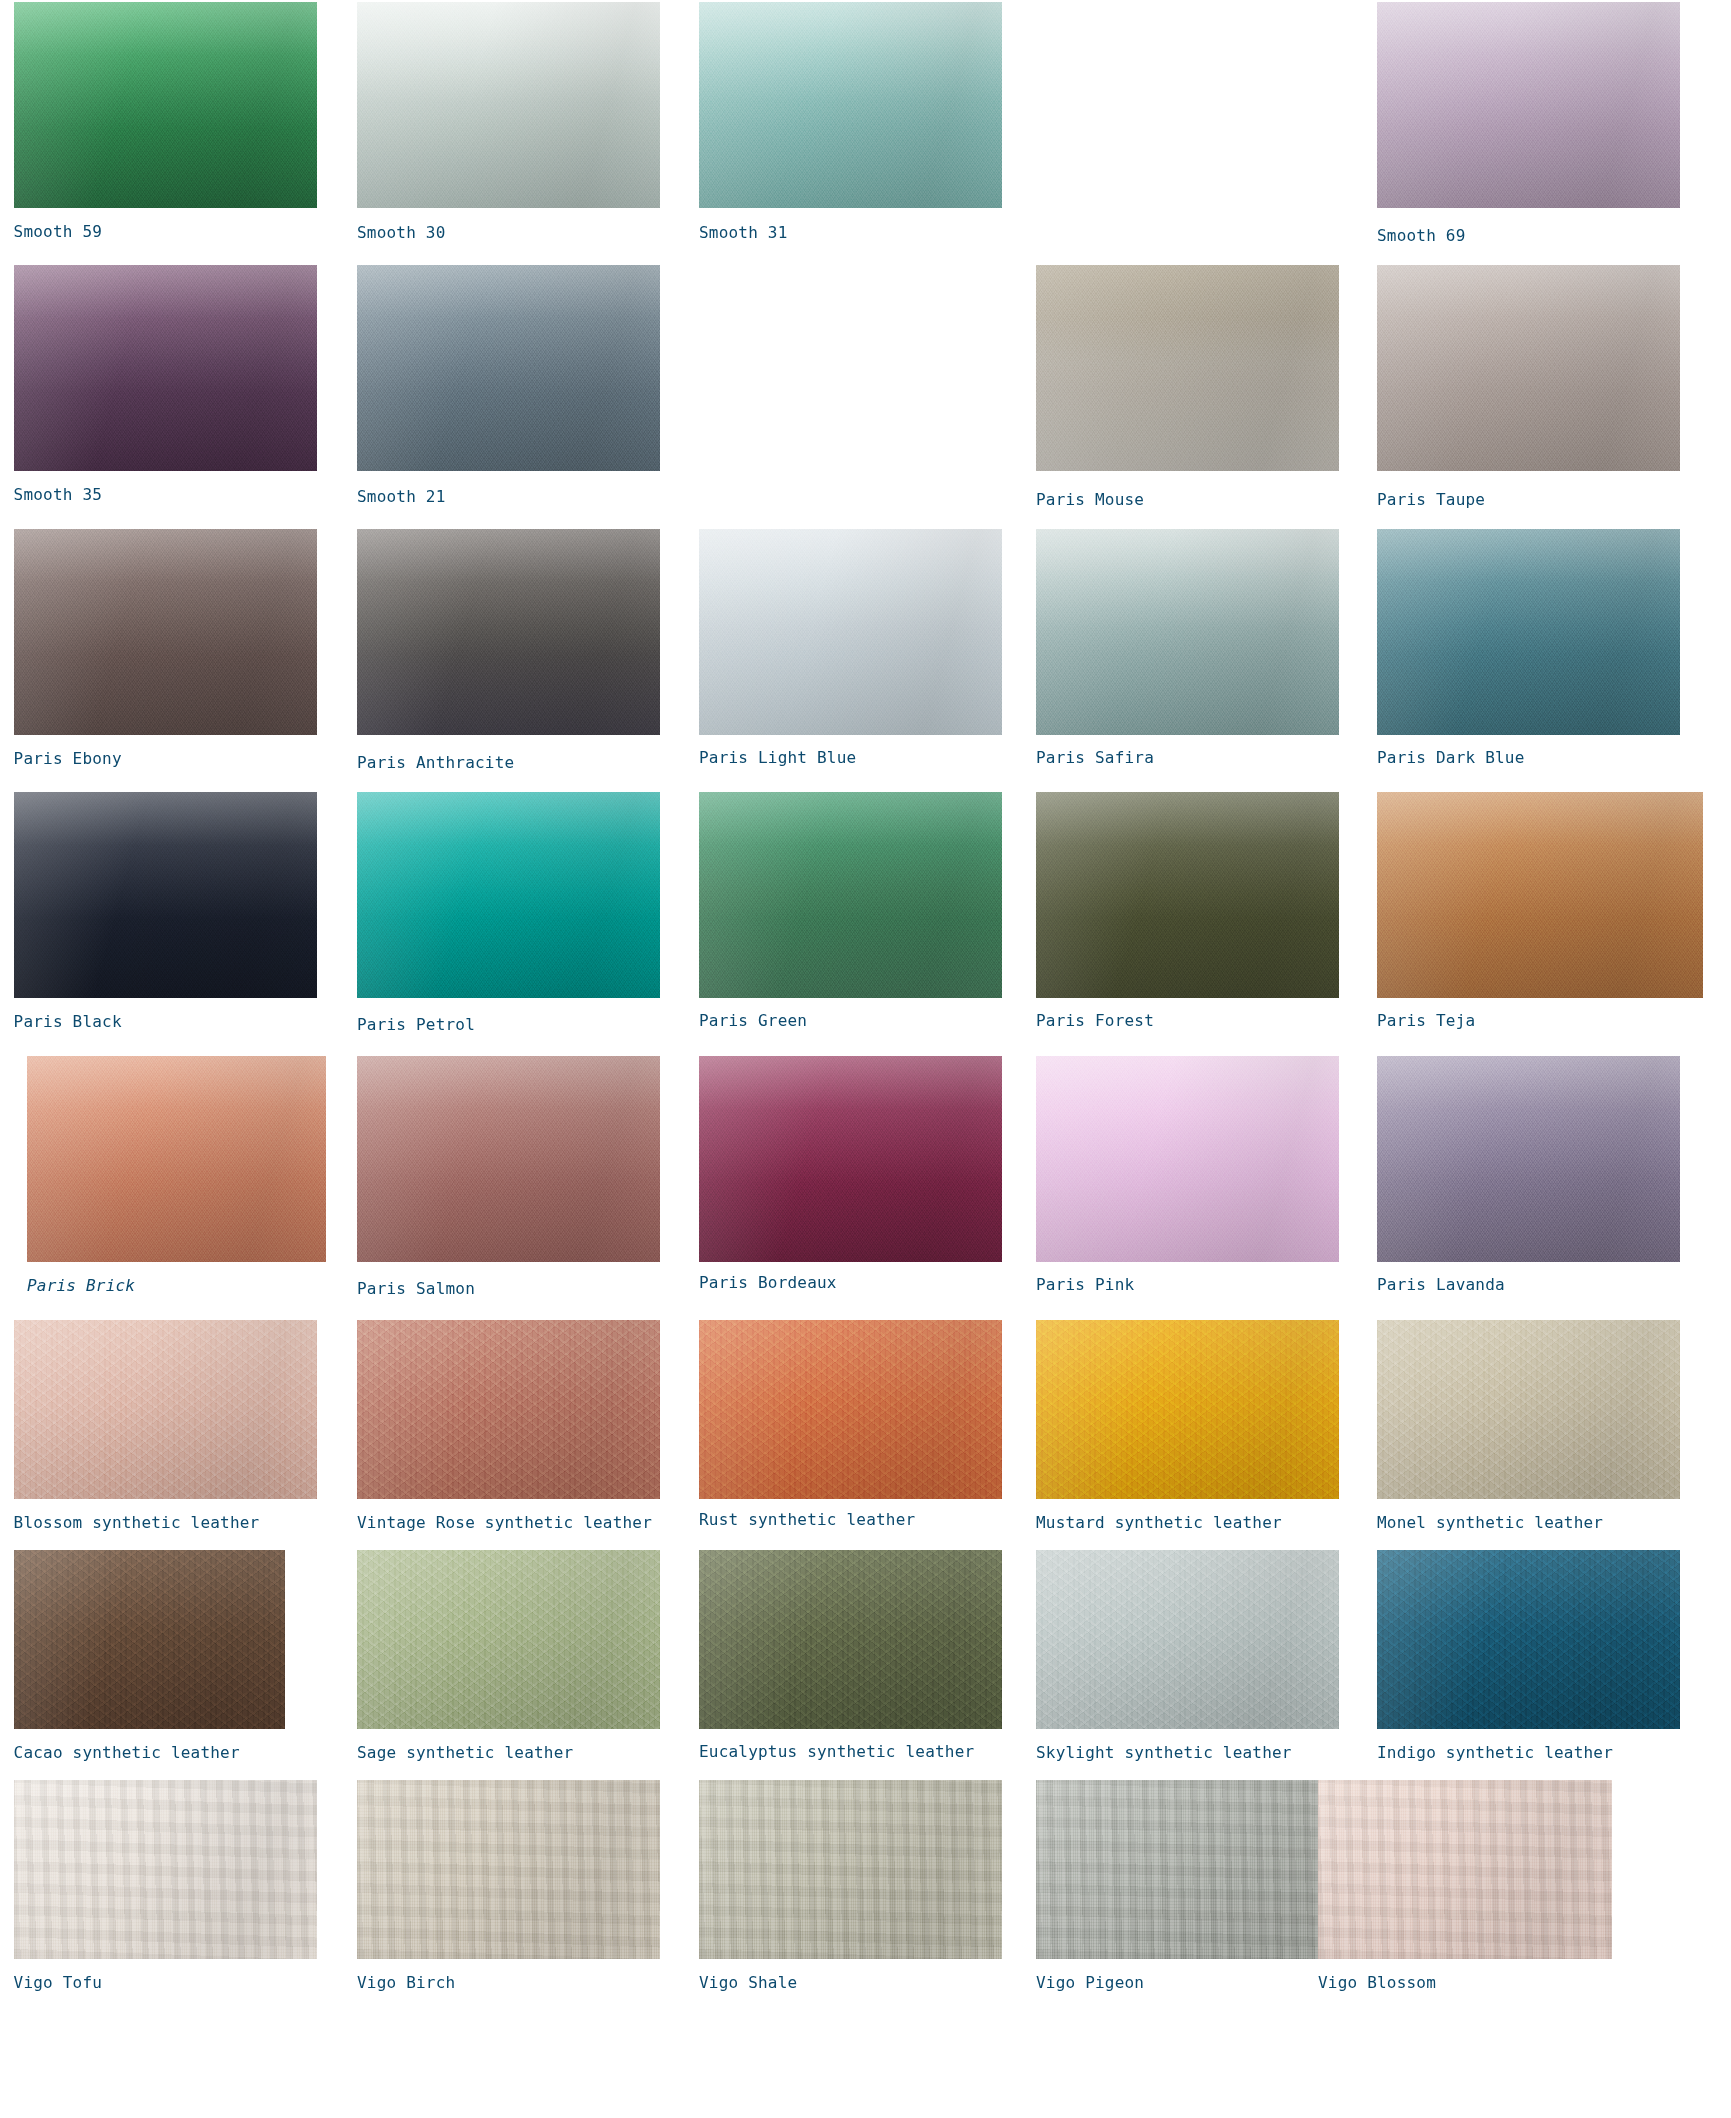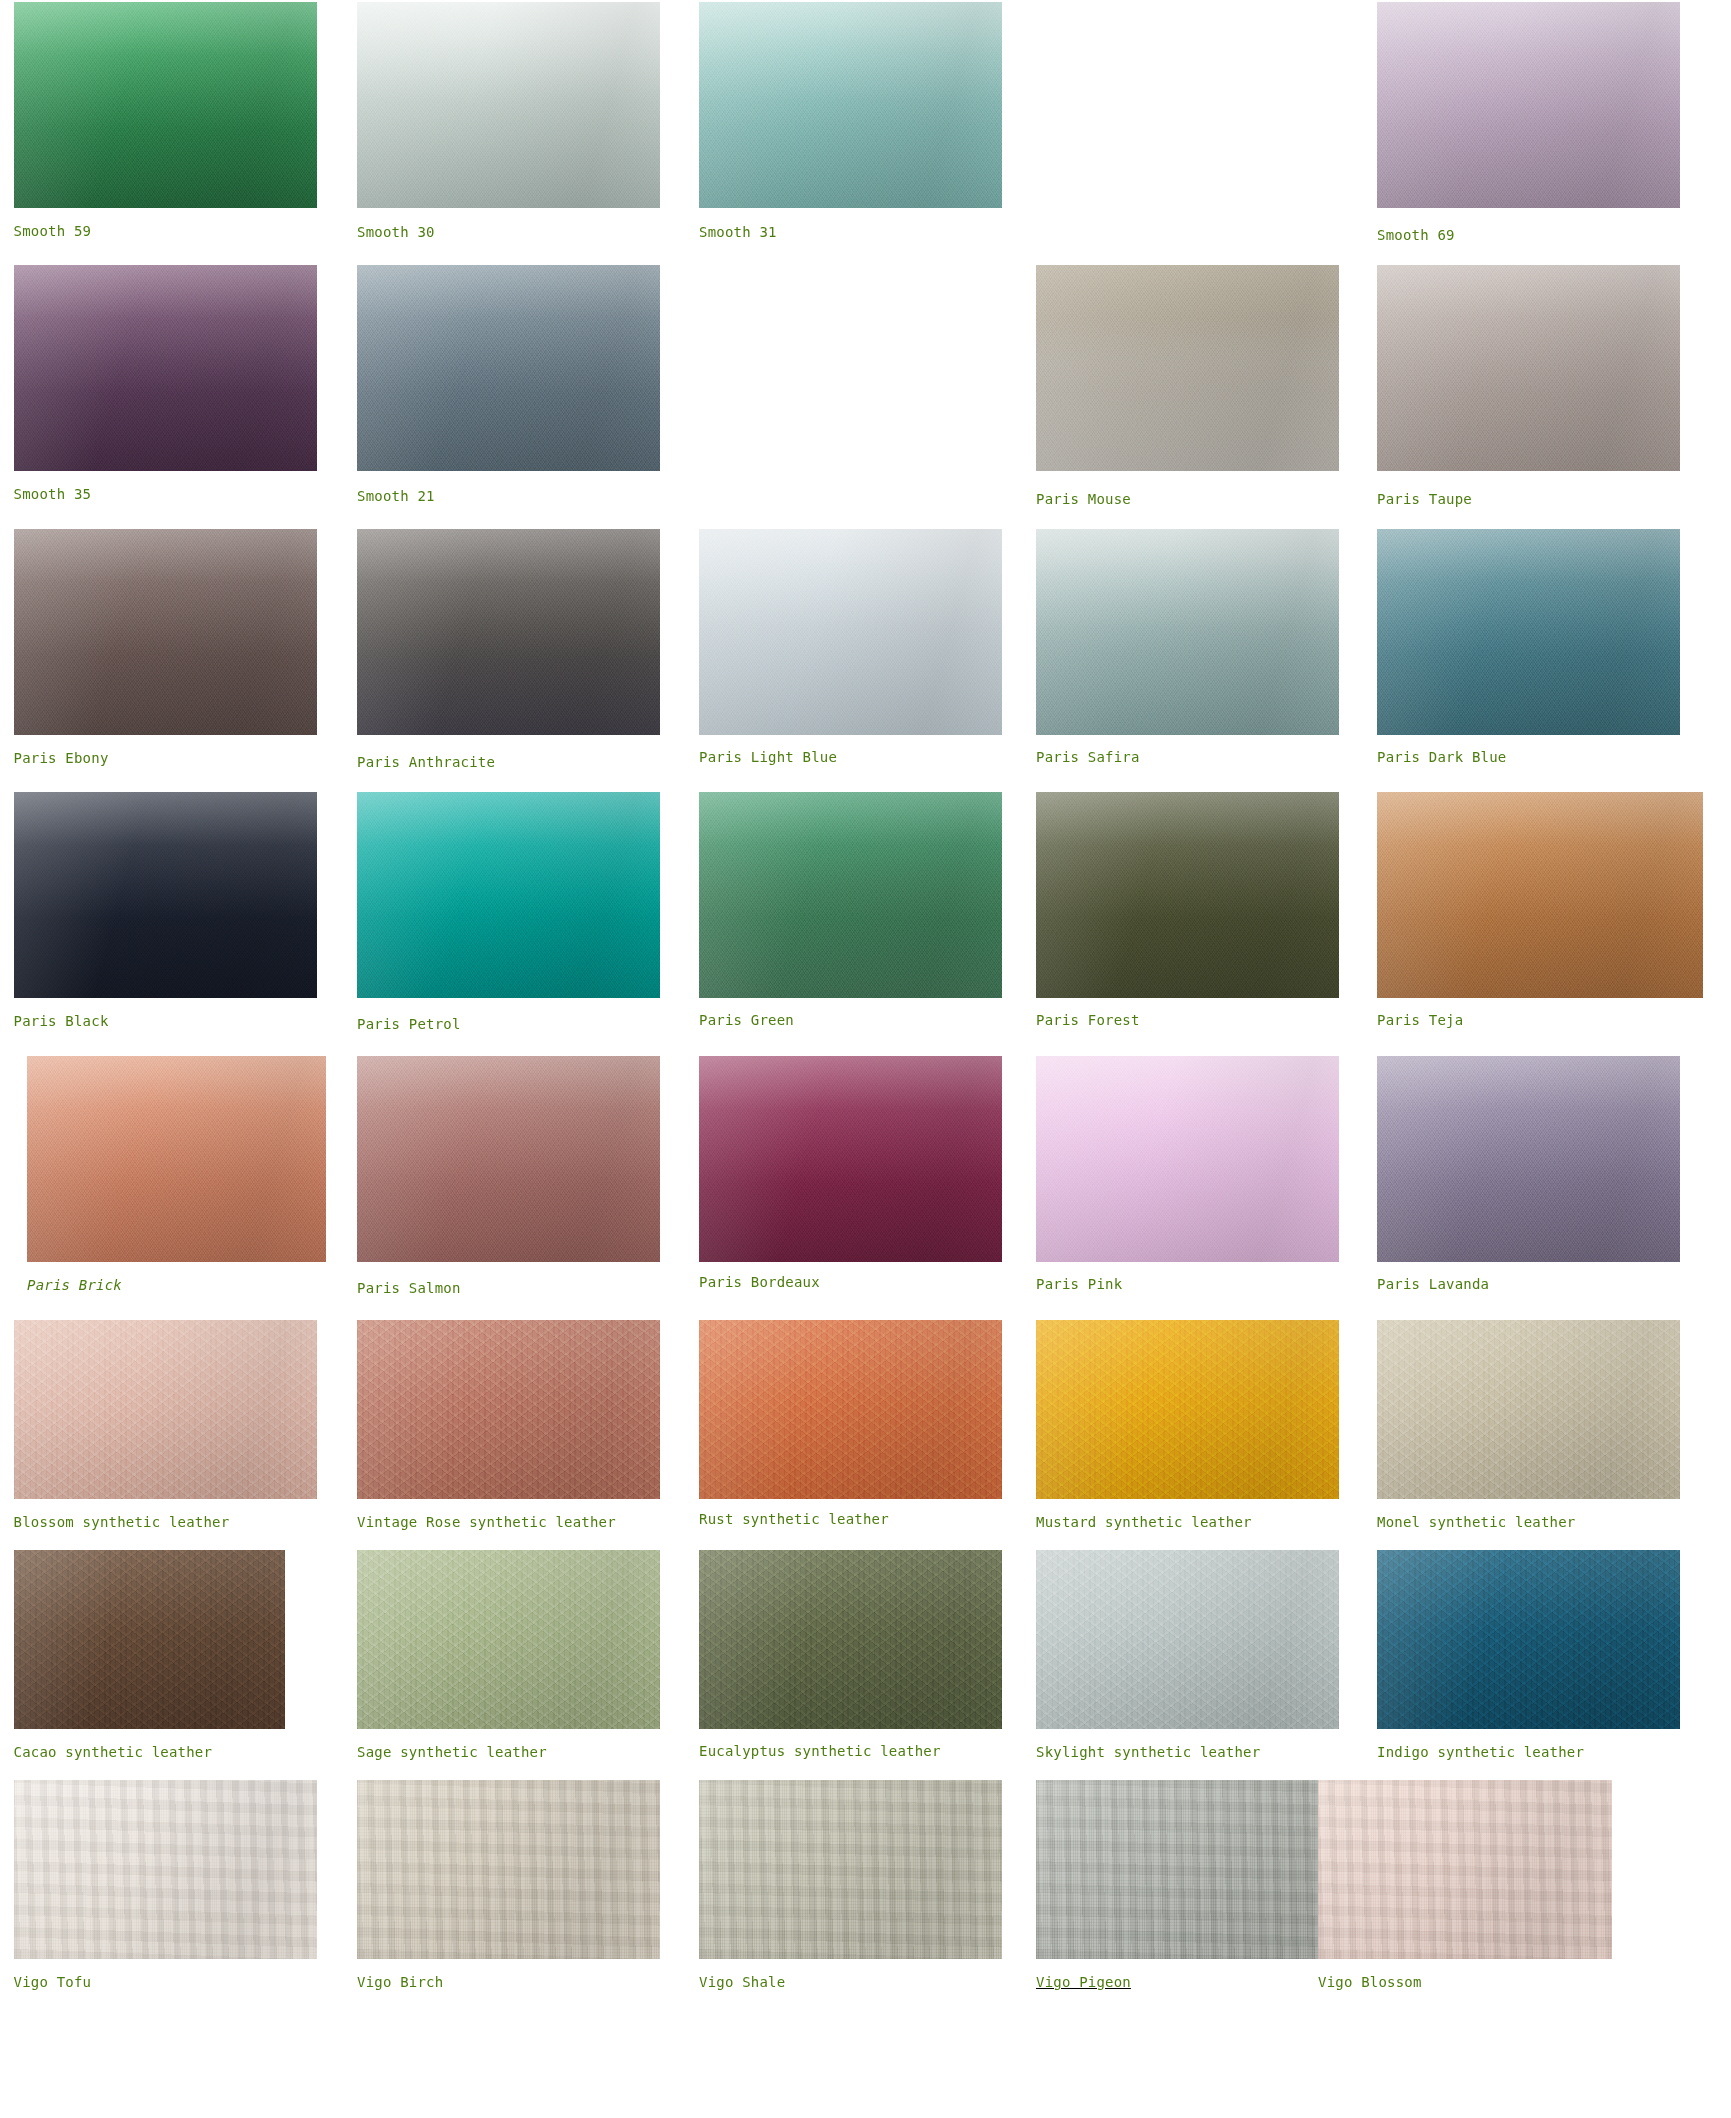--- a/index.html
+++ b/index.html
@@ -67,23 +67,23 @@
     mix-blend-mode: overlay;
     opacity: 1;
   }
   .tex-linen-mottle {
     background-image:
       repeating-linear-gradient(88deg, rgba(0,0,0,0.05) 0px, rgba(0,0,0,0.05) 6.8px, rgba(255,255,255,0.05) 6.8px, rgba(255,255,255,0.05) 16px),
       repeating-linear-gradient(2deg, rgba(0,0,0,0.035) 0px, rgba(0,0,0,0.035) 10px, rgba(255,255,255,0.04) 10px, rgba(255,255,255,0.04) 22px);
   }
   .swatch-label {
     margin-top: 12px;
-    font-size: 14px;
+    font-size: 16px;
     line-height: 23.5px;
-    color: #4d7c0f;
+    color: #0c4a6e;
     letter-spacing: 0.2px;
     white-space: pre-wrap;
     font-family: "DejaVu Sans Mono", "Liberation Mono", monospace;
   }
 </style>
 </head>
 <body>
 
 <div id="swatch-grid">
     <div class="swatch-cell" style="left: 13.6px; top: 1.5px; width: 303px;">
@@ -367,21 +367,21 @@
       <div class="swatch-label" style="margin-top: 12px;">Vigo Birch</div>
     </div>
     <div class="swatch-cell" style="left: 699px; top: 1780px; width: 303px;">
       <div class="swatch-image" style="height: 179px; background-image: linear-gradient(rgb(198, 196, 179) 0%, rgb(188, 186, 168) 48%, rgb(177, 175, 158) 100%);">
         <div class="tex tex-linen"></div>
         <div class="tex tex-linen-mottle"></div>
         <div class="tex tex-sheen-side"></div>
       </div>
       <div class="swatch-label" style="margin-top: 12px;">Vigo Shale</div>
     </div>
-    <div class="swatch-cell" style="left: 1036px; top: 1780px; width: 331px; text-decoration: underline;">
+    <div class="swatch-cell" style="left: 1036px; top: 1780px; width: 331px;">
       <div class="swatch-image" style="height: 179px; background-image: linear-gradient(rgb(180, 184, 177) 0%, rgb(169, 173, 166) 48%, rgb(158, 162, 155) 100%);">
         <div class="tex tex-linen"></div>
         <div class="tex tex-linen-mottle"></div>
         <div class="tex tex-sheen-side"></div>
       </div>
       <div class="swatch-label" style="margin-top: 12px;">Vigo Pigeon</div>
     </div>
     <div class="swatch-cell" style="left: 1318px; top: 1780px; width: 294px;">
       <div class="swatch-image" style="height: 179px; background-image: linear-gradient(rgb(236, 215, 206) 0%, rgb(228, 205, 196) 48%, rgb(218, 194, 185) 100%);">
         <div class="tex tex-linen"></div>

